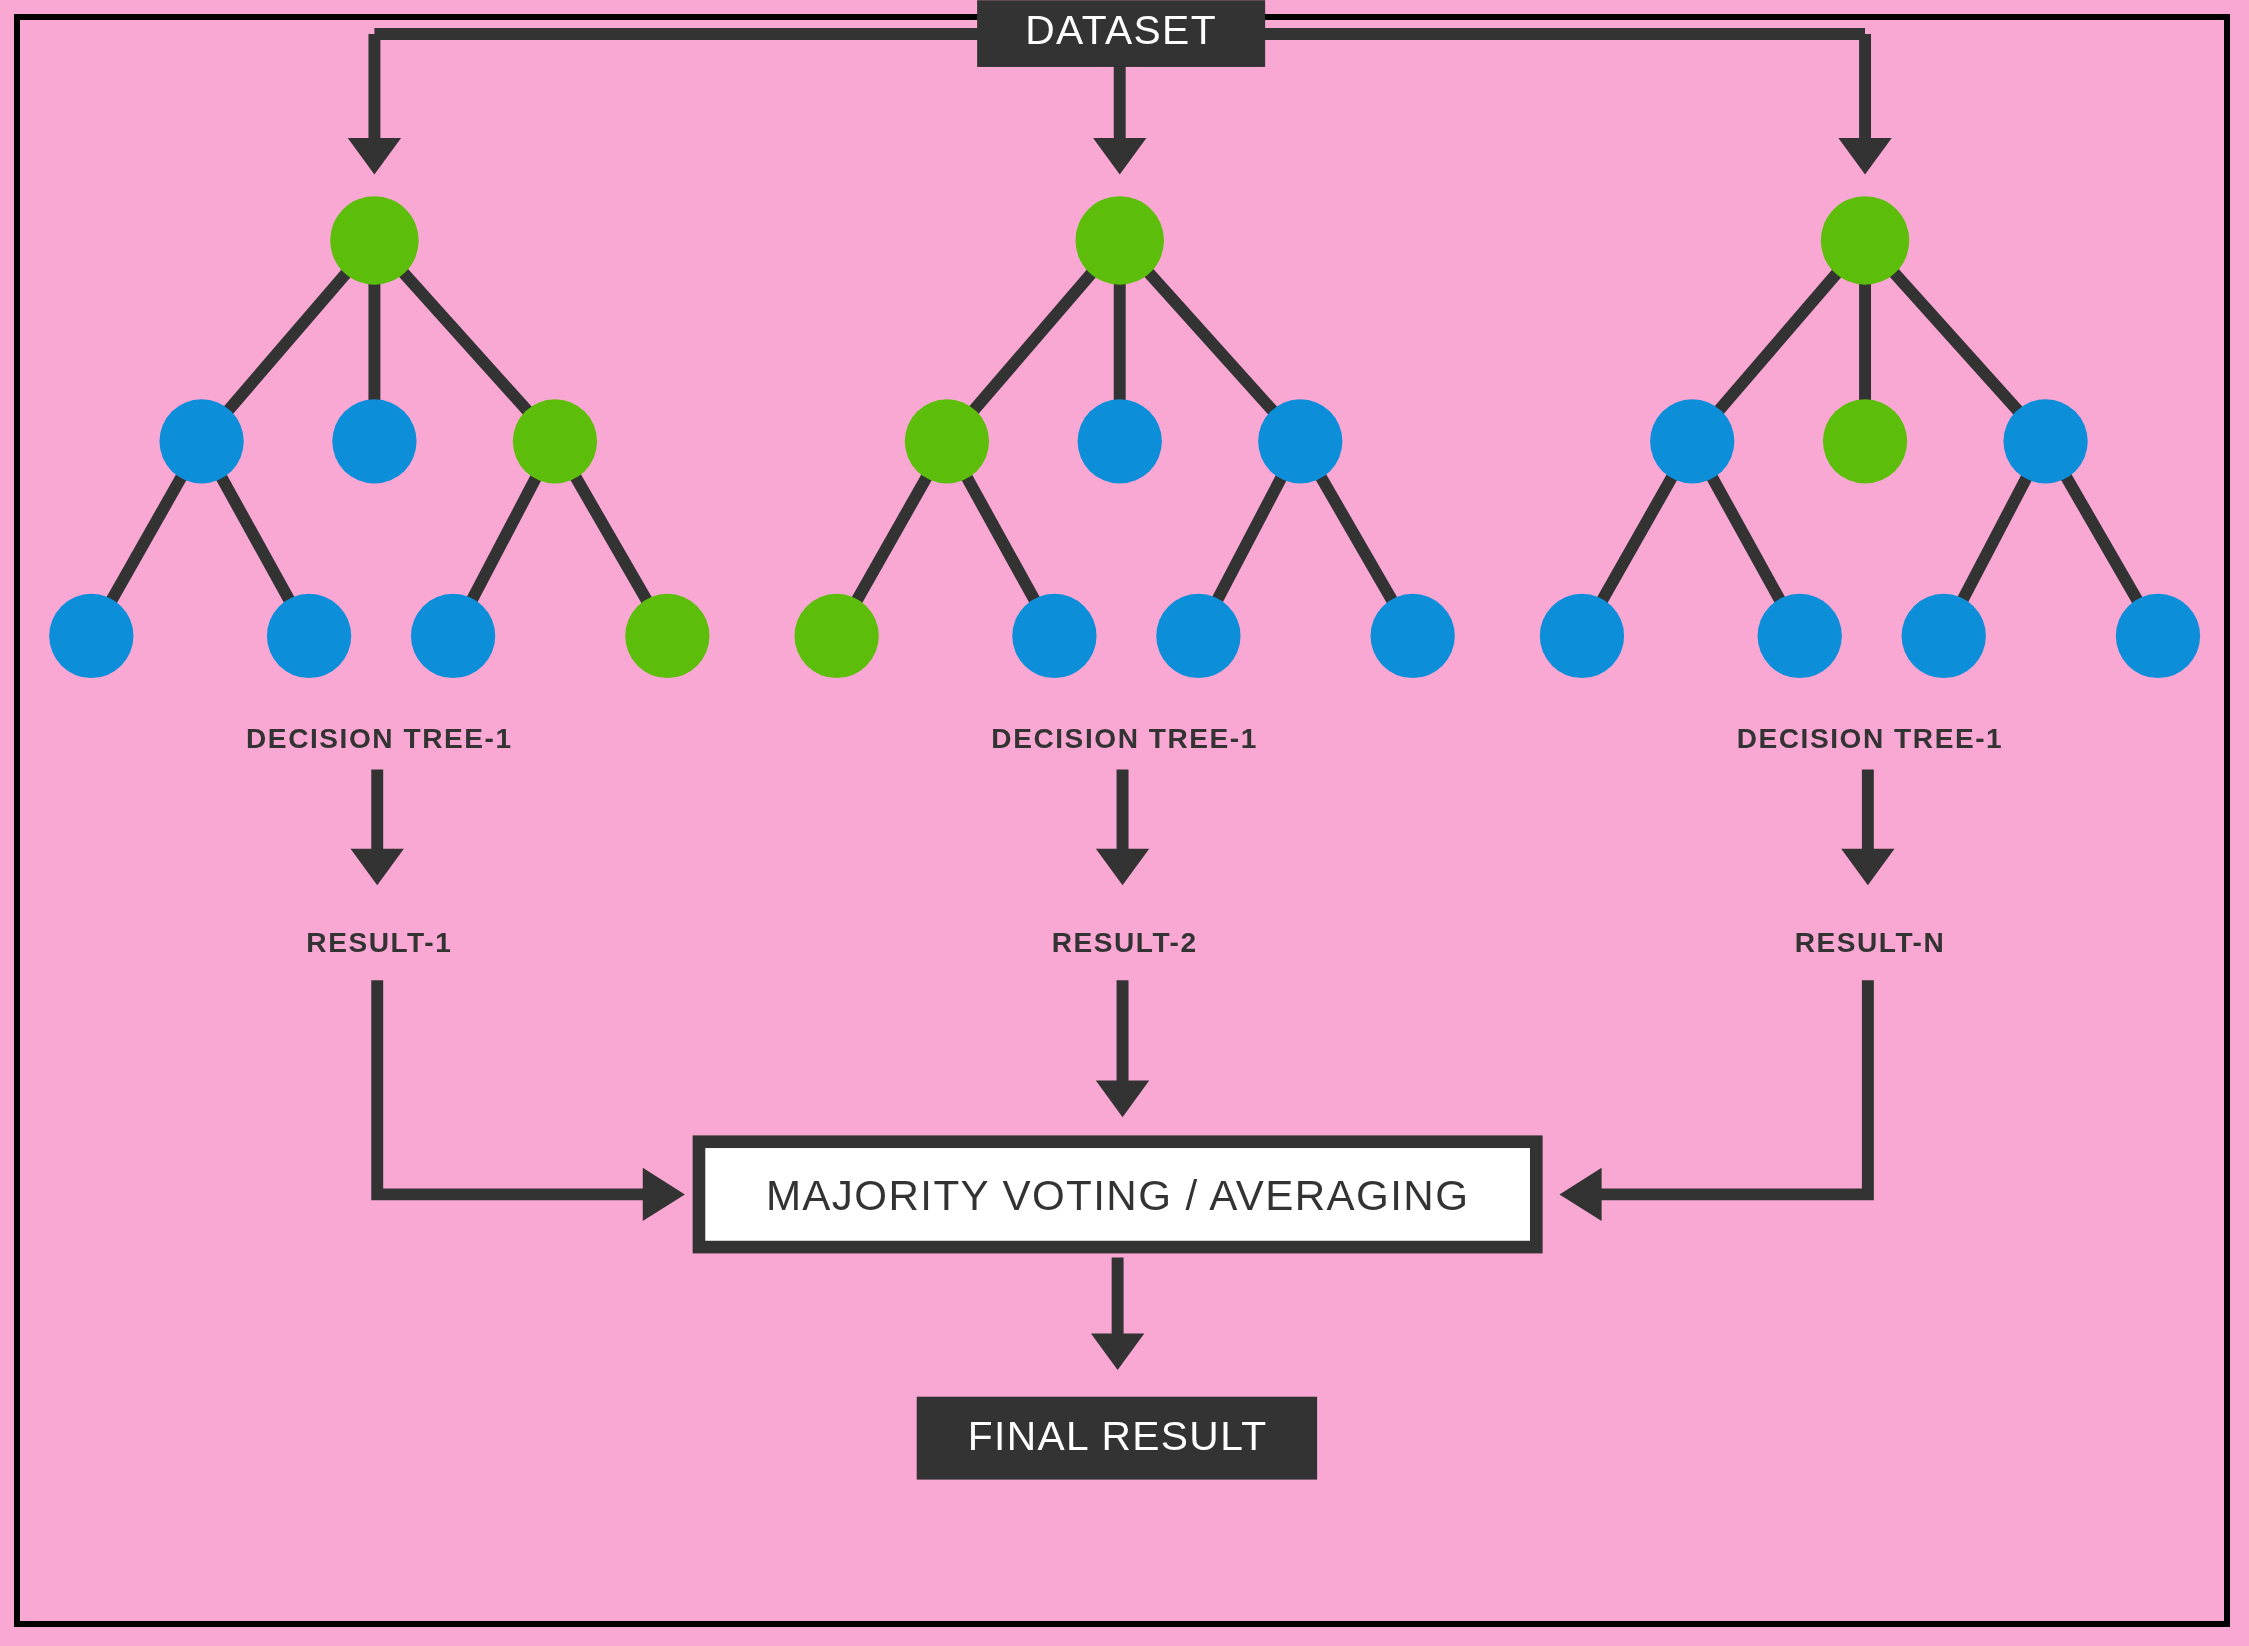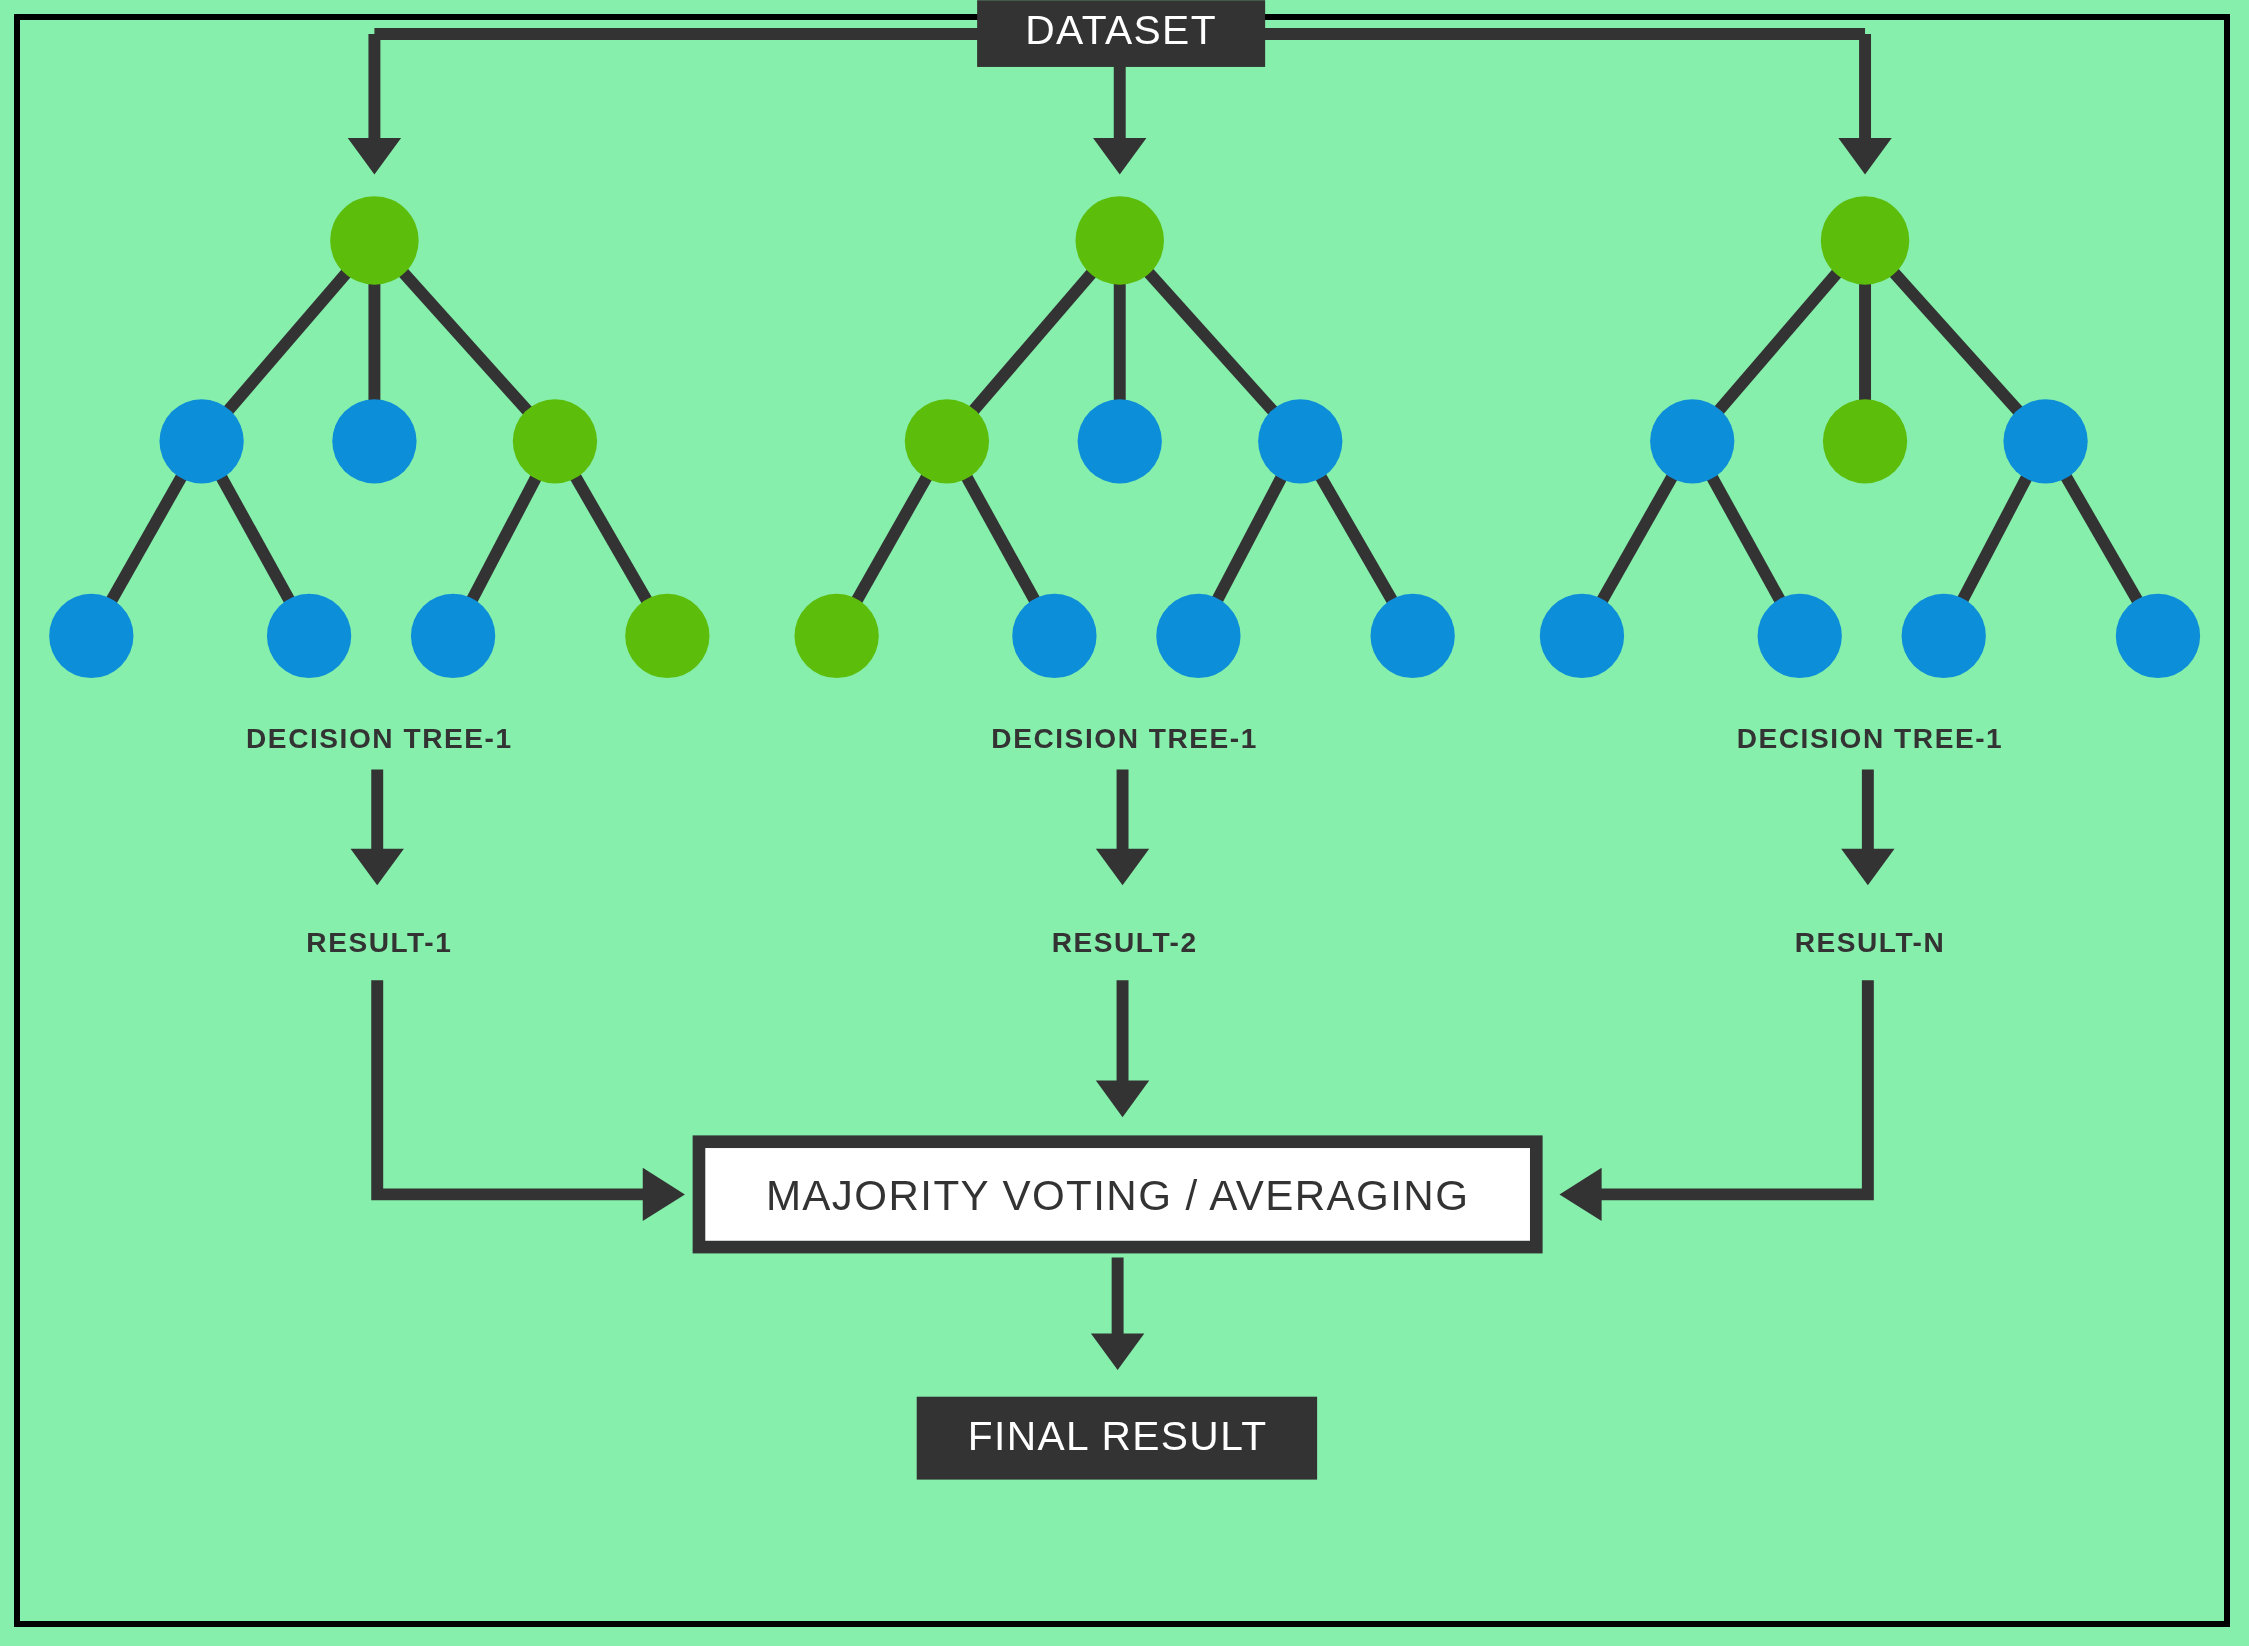--- a/index.html
+++ b/index.html
@@ -3,21 +3,21 @@
 <meta charset="utf-8">
 <style>
   html,body{margin:0;padding:0;background:#ffffff;}
   body{
     width:2250px;height:1647px;
     font-family:"Liberation Sans", sans-serif;
     overflow:hidden;
   }
   #frame{
     position:absolute;left:0;top:0;width:2250px;height:1647px;
-    background:#86efac;
+    background:#f9a8d4;
   }
   #border-rect{
     position:absolute;
     left:14px;top:14px;
     width:2216px;height:1613px;
     border:6.3px solid #000000;
     box-sizing:border-box;
   }
   svg#diagram{
     position:absolute;left:0;top:0;width:2250px;height:1647px;

